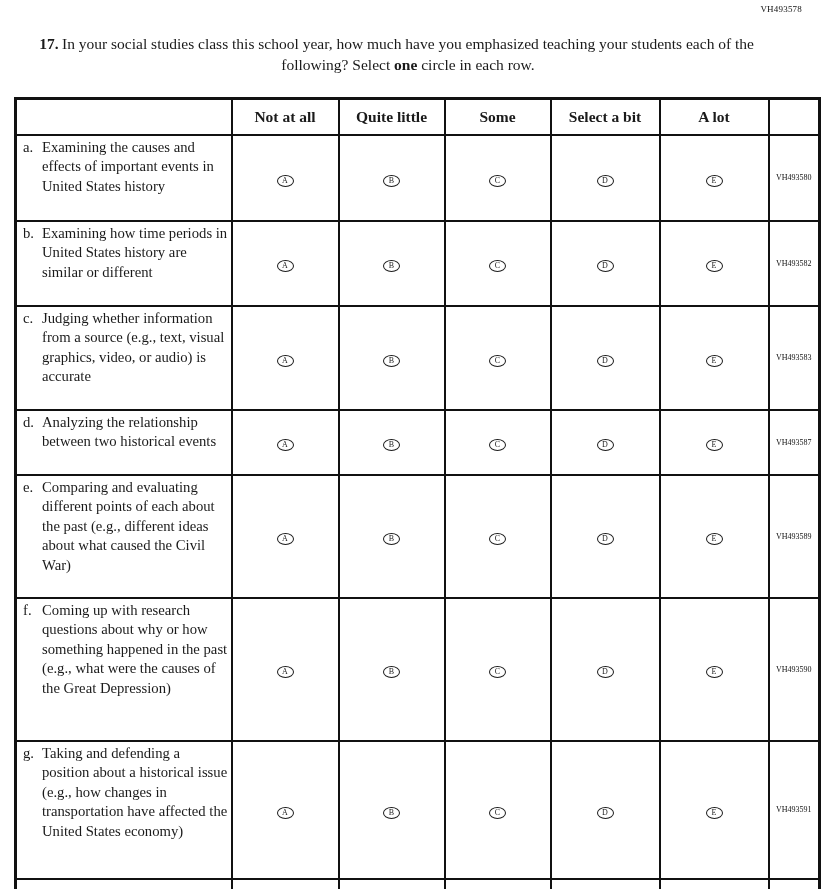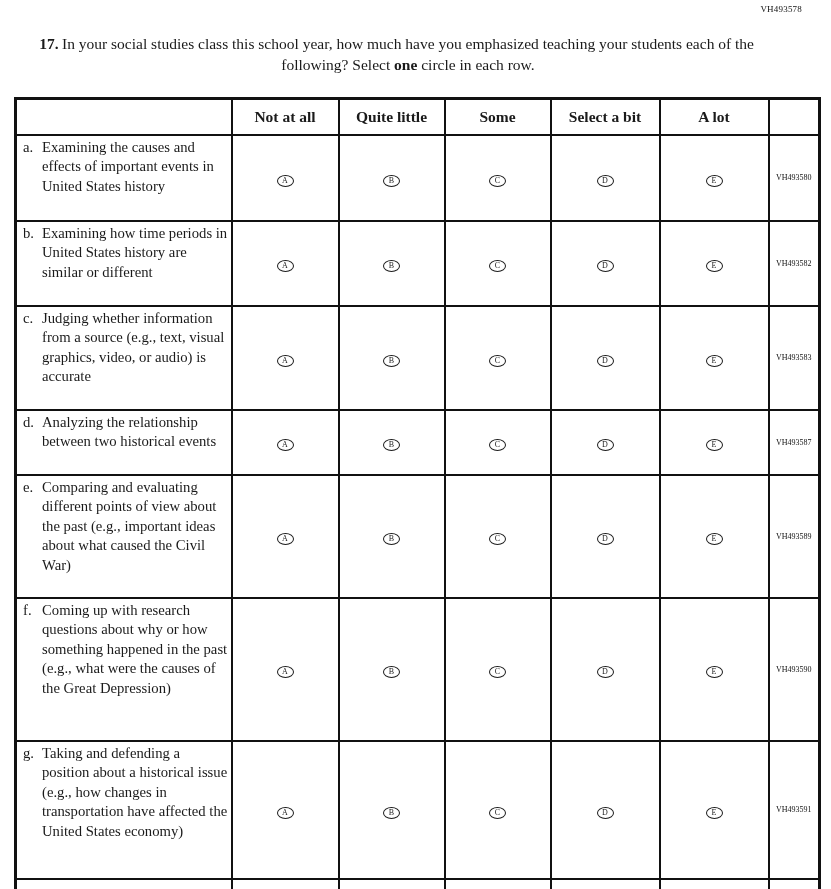--- a/index.html
+++ b/index.html
@@ -168,21 +168,21 @@
       <tr class="row-d">
         <td class="stem"><span class="item-letter">d.</span><span>Analyzing the relationship between two historical events</span></td>
         <td class="bubble-cell"><span class="bubble">A</span></td>
         <td class="bubble-cell"><span class="bubble">B</span></td>
         <td class="bubble-cell"><span class="bubble">C</span></td>
         <td class="bubble-cell"><span class="bubble">D</span></td>
         <td class="bubble-cell"><span class="bubble">E</span></td>
         <td class="code-cell">VH493587</td>
       </tr>
       <tr class="row-e">
-        <td class="stem"><span class="item-letter">e.</span><span>Comparing and evaluating different points of view about the past (e.g., important ideas about what caused the Civil War)</span></td>
+        <td class="stem"><span class="item-letter">e.</span><span>Comparing and evaluating different points of each about the past (e.g., different ideas about what caused the Civil War)</span></td>
         <td class="bubble-cell"><span class="bubble">A</span></td>
         <td class="bubble-cell"><span class="bubble">B</span></td>
         <td class="bubble-cell"><span class="bubble">C</span></td>
         <td class="bubble-cell"><span class="bubble">D</span></td>
         <td class="bubble-cell"><span class="bubble">E</span></td>
         <td class="code-cell">VH493589</td>
       </tr>
       <tr class="row-f">
         <td class="stem"><span class="item-letter">f.</span><span>Coming up with research questions about why or how something happened in the past (e.g., what were the causes of the Great Depression)</span></td>
         <td class="bubble-cell"><span class="bubble">A</span></td>

